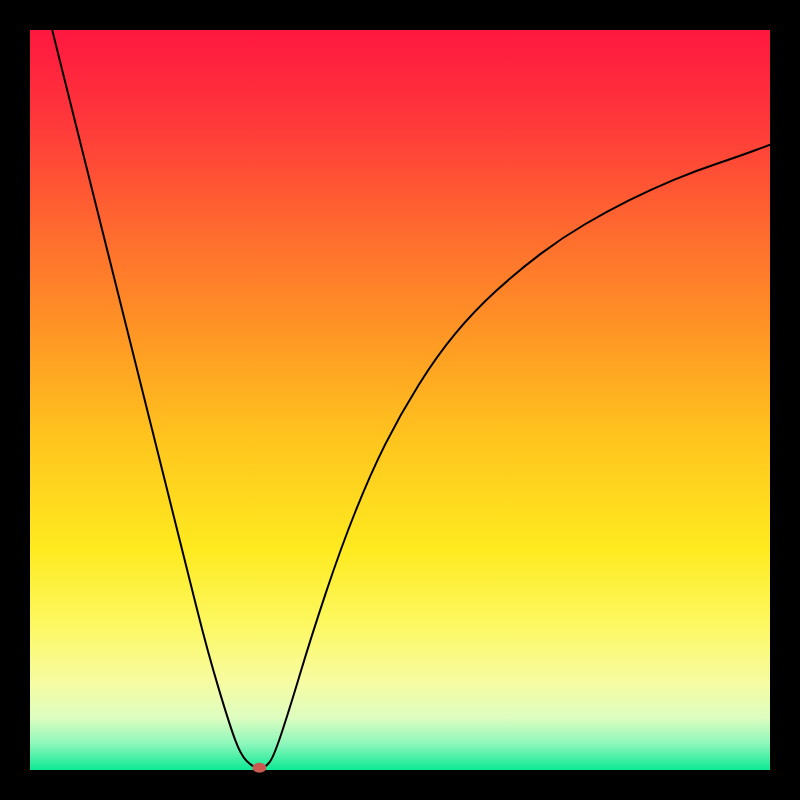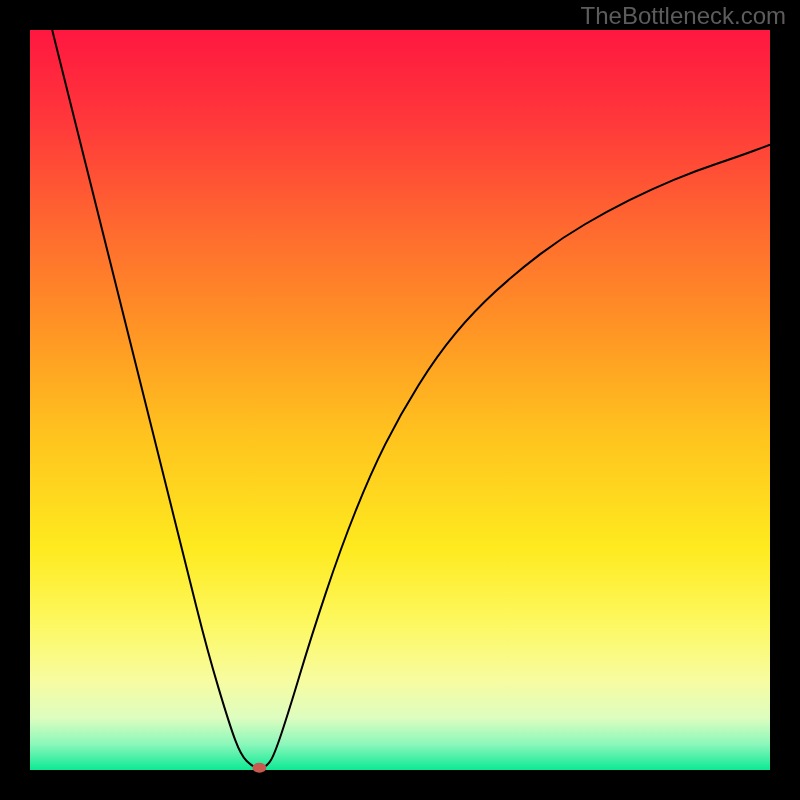--- a/index.html
+++ b/index.html
@@ -29,21 +29,20 @@
   svg.plot {
     position: absolute;
     left: 0;
     top: 0;
   }
 </style>
 </head>
 <body>
 
 <div class="chart-wrap">
-  <div class="watermark">TheBottleneck.com</div>
   <svg class="plot" width="800" height="800" viewBox="0 0 800 800">
     <defs>
       <linearGradient id="bg-grad" x1="0" y1="0" x2="0" y2="1">
           <stop offset="0%" stop-color="#ff1740"></stop>
           <stop offset="13%" stop-color="#ff3a3a"></stop>
           <stop offset="27%" stop-color="#ff6a2f"></stop>
           <stop offset="40%" stop-color="#ff9325"></stop>
           <stop offset="55.00000000000001%" stop-color="#ffc41e"></stop>
           <stop offset="70%" stop-color="#feea1f"></stop>
           <stop offset="80%" stop-color="#fdf85f"></stop>

